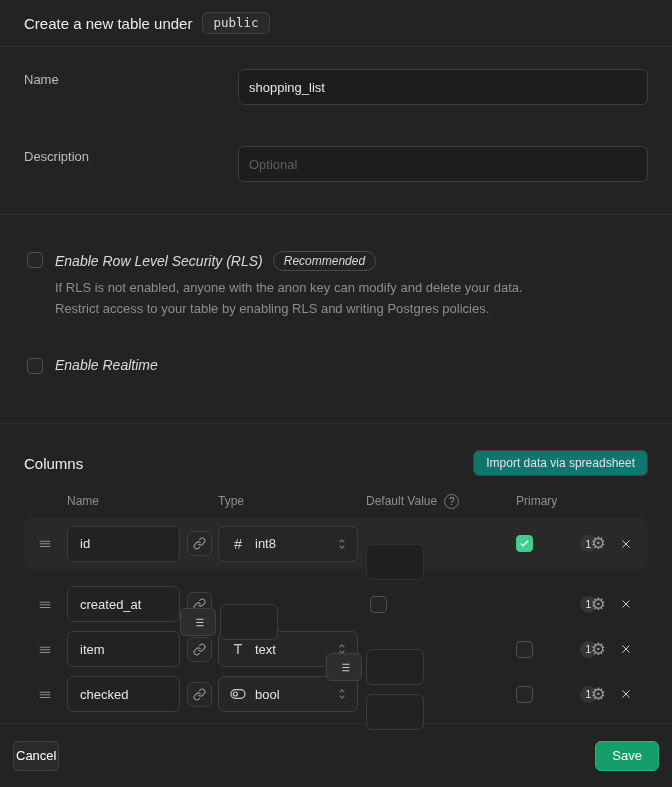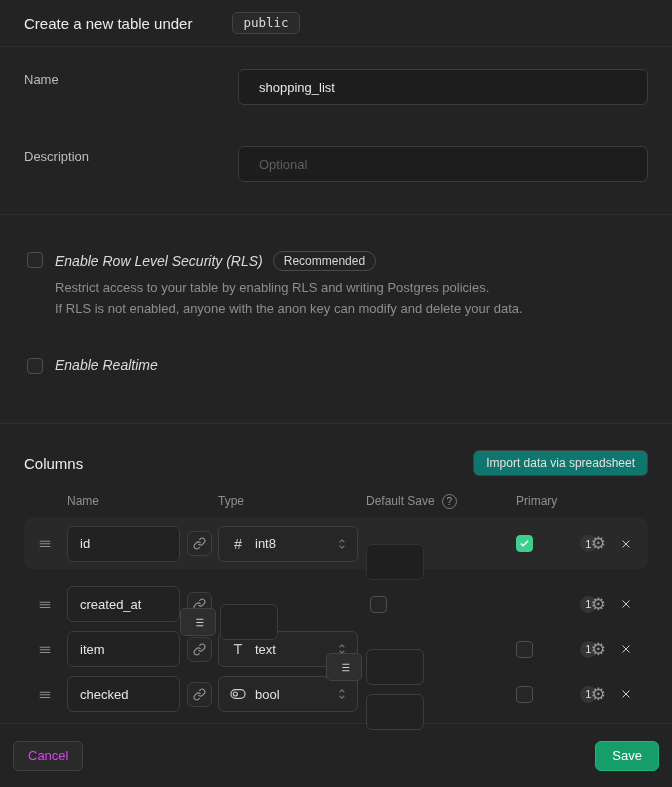--- a/index.html
+++ b/index.html
@@ -8,55 +8,55 @@
     background:#232323;
     font-family:"Liberation Sans", sans-serif;
     color:#e8e8e8;
     -webkit-font-smoothing:antialiased;
   }
   .panel { width:672px; height:787px; display:flex; flex-direction:column; }
 
   
   .hdr {
     height:47px; flex:0 0 47px; display:flex; align-items:center;
-    padding:0 24px; border-bottom:1px solid #2f2f2f;gap:30px;
+    padding:0 24px; border-bottom:1px solid #2f2f2f;
   }
   .hdr-title { font-size:15px; color:#ececec; }
   .schema-chip {
     margin-left:10px; font-family:"DejaVu Sans Mono", monospace;
     font-size:12.5px; color:#dcdcdc; background:#2a2a2a;
     border:1px solid #414141; border-radius:5px; padding:4px 10px; line-height:1;
   }
 
   
   .sec-a { flex:0 0 168px; padding:22px 24px 0 24px; border-bottom:1px solid #2f2f2f; }
   .field-row { display:flex; align-items:flex-start; }
   .field-row + .field-row { margin-top:41px; }
   .field-label { width:214px; flex:0 0 214px; font-size:13px; color:#bcbcbc; padding-top:3px; }
   .text-input {
     width:410px; height:36px; background:#1d1d1d; border:1px solid #3c3c3c;
-    border-radius:6px; color:#e6e6e6; font-size:13px; padding:0 20px;
+    border-radius:6px; color:#e6e6e6; font-size:13px; padding:0 10px;
     font-family:"Liberation Sans", sans-serif; outline:none;
   }
   .text-input::placeholder { color:#5e5e5e; }
 
   
   .sec-b { flex:0 0 209px; padding:36px 24px 0 27px; border-bottom:1px solid #2f2f2f; }
   .toggle-block { display:flex; align-items:flex-start; }
   .toggle-block + .toggle-block { margin-top:38px; }
   .checkbox {
     width:16px; height:16px; flex:0 0 16px; margin-top:1px;
     border:1px solid #4f4f4f; border-radius:4px; background:#262626; cursor:pointer;
   }
   .toggle-body { margin-left:12px; }
   .toggle-title-row { display:flex; align-items:center; gap:10px; }
   .toggle-title { font-size:14px; color:#dadada;font-style:italic; }
   .pill {
     font-size:12px; color:#d6d6d6; border:1px solid #4a4a4a;
-    border-radius:999px; padding:3px 10px; line-height:1;
+    border-radius:999px; padding:3px 10px; line-height:1;font-style:italic;
   }
   .toggle-desc { margin-top:6px; font-size:13px; color:#8d8d8d; line-height:21px; }
 
   
   .sec-c { flex:0 0 300px; padding:26px 24px 0 24px; border-bottom:1px solid #2f2f2f; }
   .cols-title-row { display:flex; align-items:center; justify-content:space-between; margin-bottom:17px; }
   .cols-title { font-size:15px; font-weight:500; color:#ededed; }
   .import-btn {
     height:26px; padding:0 12px; font-size:12px; color:#e2e2e2;
     background:#0f766e; border:1px solid #414141; border-radius:6px;
@@ -132,21 +132,21 @@
   }
   .gear { font-family:"DejaVu Sans", sans-serif; font-size:17px; color:#979797; z-index:1; line-height:1; }
   .del-btn { background:none; border:none; display:flex; cursor:pointer; padding:0; }
 
   
   .ftr {
     flex:1; display:flex; align-items:center; justify-content:space-between;
     padding:0 13px;
   }
   .btn-cancel {
-    height:30px; padding:0 14px; font-size:13px; color:#d946ef;
+    height:30px; padding:0 2px; font-size:13px; color:#ffffff;
     background:#2a2a2a; border:1px solid #414141; border-radius:6px;
     font-family:"Liberation Sans", sans-serif; cursor:pointer;
   }
   .btn-save {
     height:30px; padding:0 16px; font-size:13px; color:#ffffff;
     background:#159e6a; border:1px solid #1fb67c; border-radius:6px;
     font-family:"Liberation Sans", sans-serif; cursor:pointer;
   }
   svg { display:block; }
 </style>
@@ -173,22 +173,22 @@
 
   <div class="sec-b">
     <div class="toggle-block">
       <span class="checkbox"></span>
       <div class="toggle-body">
         <div class="toggle-title-row">
           <span class="toggle-title">Enable Row Level Security (RLS)</span>
           <span class="pill">Recommended</span>
         </div>
         <div class="toggle-desc">
+          <div>If RLS is not enabled, anyone with the anon key can modify and delete your data.</div>
           <div>Restrict access to your table by enabling RLS and writing Postgres policies.</div>
-          <div>If RLS is not enabled, anyone with the anon key can modify and delete your data.</div>
         </div>
       </div>
     </div>
     <div class="toggle-block">
       <span class="checkbox"></span>
       <div class="toggle-body">
         <div class="toggle-title-row">
           <span class="toggle-title">Enable Realtime</span>
         </div>
       </div>
@@ -200,21 +200,21 @@
       <span class="cols-title">Columns</span>
       <button class="import-btn">Import data via spreadsheet</button>
     </div>
 
     <div class="colgrid cols-headers">
       <span class="g-handle"></span>
       <span class="g-name hlabel">Name</span>
       <span class="g-link"></span>
       <span class="g-type hlabel">Type</span>
       <span class="g-default hlabel hdr-default">
-        <span>Default Save</span>
+        <span>Default Value</span>
         <span class="help-circle">?</span>
       </span>
       <span class="hlabel hdr-primary">Primary</span>
     </div>
 
     <div class="colgrid row-elevated">
       <span class="g-handle">
         <svg width="15" height="15" viewBox="0 0 24 24" fill="none" stroke="#8f8f8f" stroke-width="1.8">
             <path d="M3 8h18M3 12.5h18M3 17h18"></path>
           </svg>

